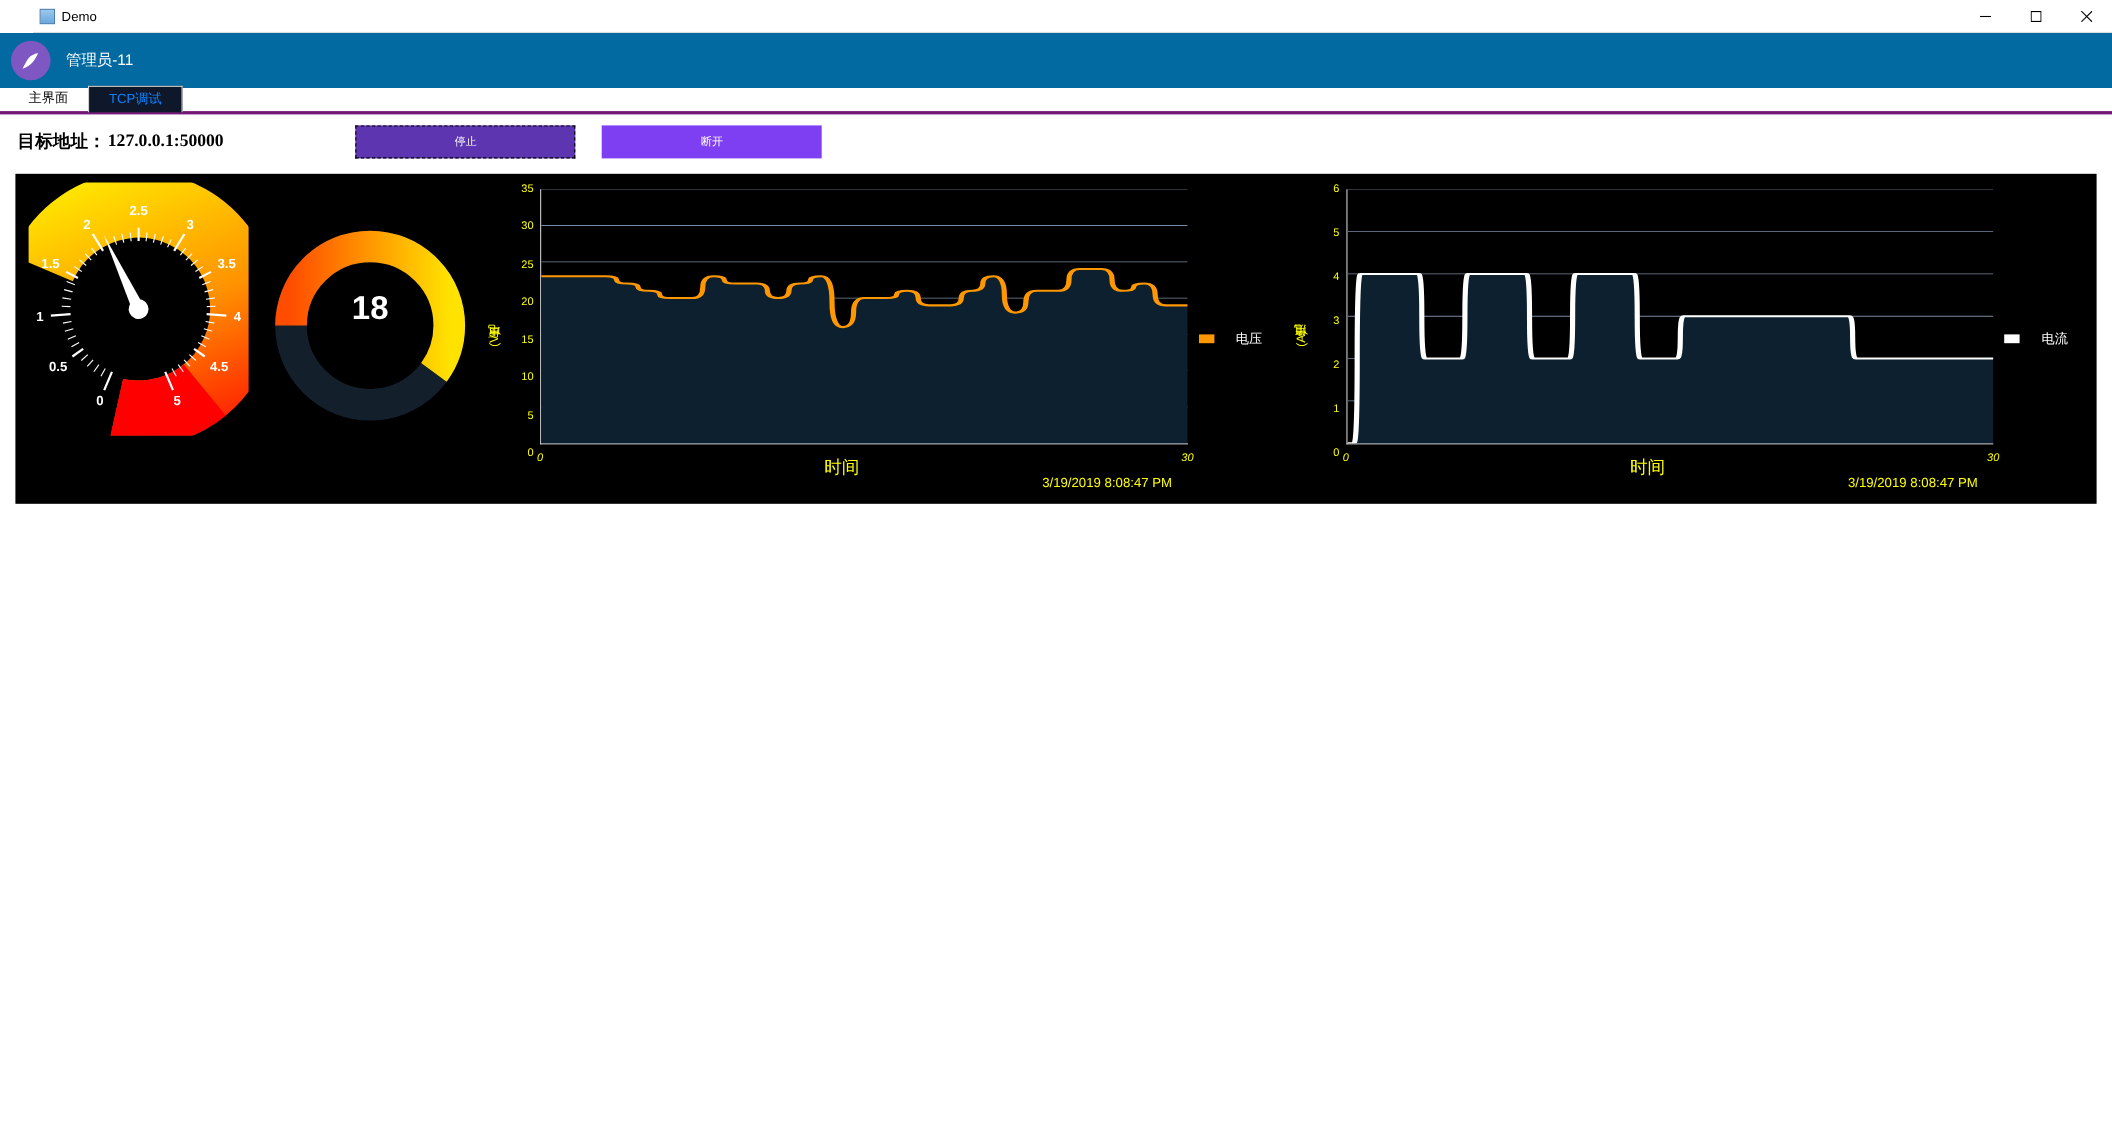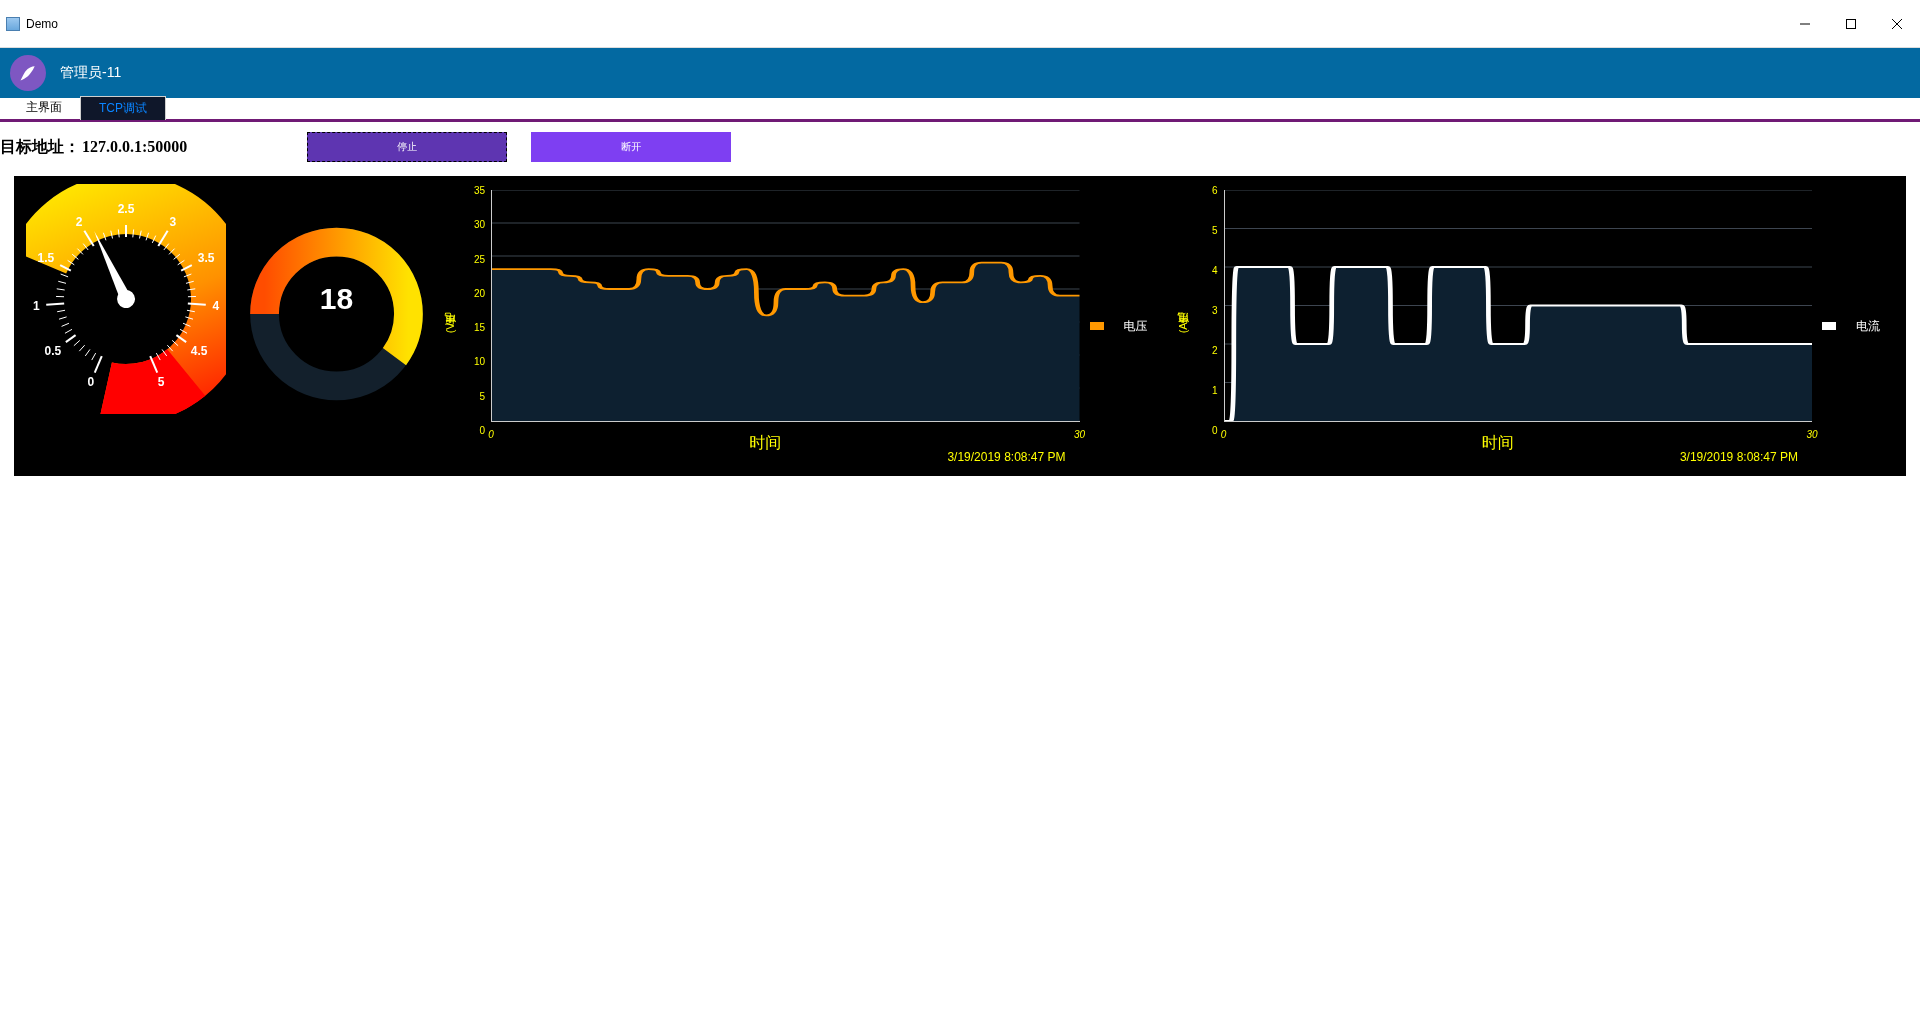--- a/index.html
+++ b/index.html
@@ -1,36 +1,36 @@
 <!DOCTYPE html>
 <html><head>
 <meta charset="utf-8">
 <style>
   * { box-sizing: border-box; margin: 0; padding: 0; }
   html, body { width: 100%; height: 100%; font-family: "Segoe UI", "Microsoft YaHei", sans-serif; background: #fff; overflow: hidden;}
   
-  .win-titlebar { height: 48px; background: #fff; border-bottom: 1px solid #ddd; display: flex; align-items: center; padding-left: 6px; }
+  .win-titlebar { height: 30px; background: #fff; border-bottom: 1px solid #ddd; display: flex; align-items: center; padding-left: 6px; margin-left: 30px; }
   .win-titlebar .app-icon { width: 14px; height: 14px; border: 1px solid #4a7fb0; background: linear-gradient(#9cc8ef,#6aa8dd); margin-right: 6px;}
   .win-titlebar .title { font-size: 12px; color: #000; }
   .win-titlebar .spacer { flex: 1; }
   .win-btn { width: 46px; height: 30px; display: flex; align-items: center; justify-content: center; font-size: 14px; color:#000; }
   .win-btn svg { stroke:#000; }
   
   .app-header { background:#0369a1; height:50px; display:flex; align-items:center; padding-left:10px; color:#fff;}
   .app-header .logo { width:36px; height:36px; border-radius:50%; background:#7e57c2; display:flex; align-items:center; justify-content:center; margin-right:14px;}
   .app-header .logo svg{ fill:#fff;}
   .app-header .user { font-size:14px;}
   
   .tabs { height:24px; border-bottom:3px solid #701a75; display:flex; align-items:flex-end; padding-left:8px; font-size:12px;}
   .tab { padding:3px 18px; cursor:pointer; }
   .tab.active { color:#0a84ff; border-top:1px solid #cfcfcf; border-left:1px solid #cfcfcf; border-right:1px solid #cfcfcf; background:#0f172a; position:relative; bottom:-1px;}
   .tab.inactive { color:#000;}
   
   .content { padding:10px 0 0 0;}
-  .toprow { display:flex; align-items:center; gap:0px; padding-left:0; margin-bottom:14px;}
+  .toprow { display:flex; align-items:center; gap:0px; padding-left:16px; margin-bottom:14px;}
   .addr-label { font-size:16px; font-weight:600;}
   .addr-value { font-size:16px; font-weight:600; margin-left:2px; margin-right:120px;font-family:Liberation Serif, serif;}
   .btn { width:200px; height:30px; background:#673ab7; color:#fff; border:none; font-size:10px; display:inline-flex; align-items:center; justify-content:center; cursor:pointer;}
   .btn.stop { border:1px dashed #000; background:#5e35b1; margin-right:24px;}
   .btn.disc { background:#7e3ff2;}
   
   .dash { margin:0 14px; background:#000; height:300px; padding:8px 12px; display:flex; gap:18px; position:relative;}
   .gauge-wrap { position:relative; width:200px; flex:0 0 200px;}
   .ring-wrap  { position:relative; width:185px; flex:0 0 185px;}
   .chart-block { flex:1 1 0; position:relative; display:flex; }

